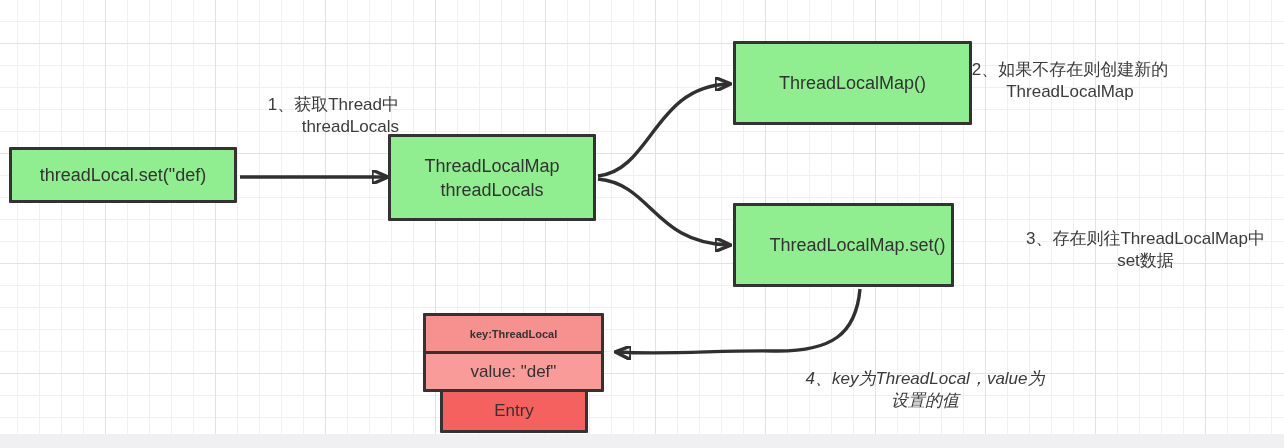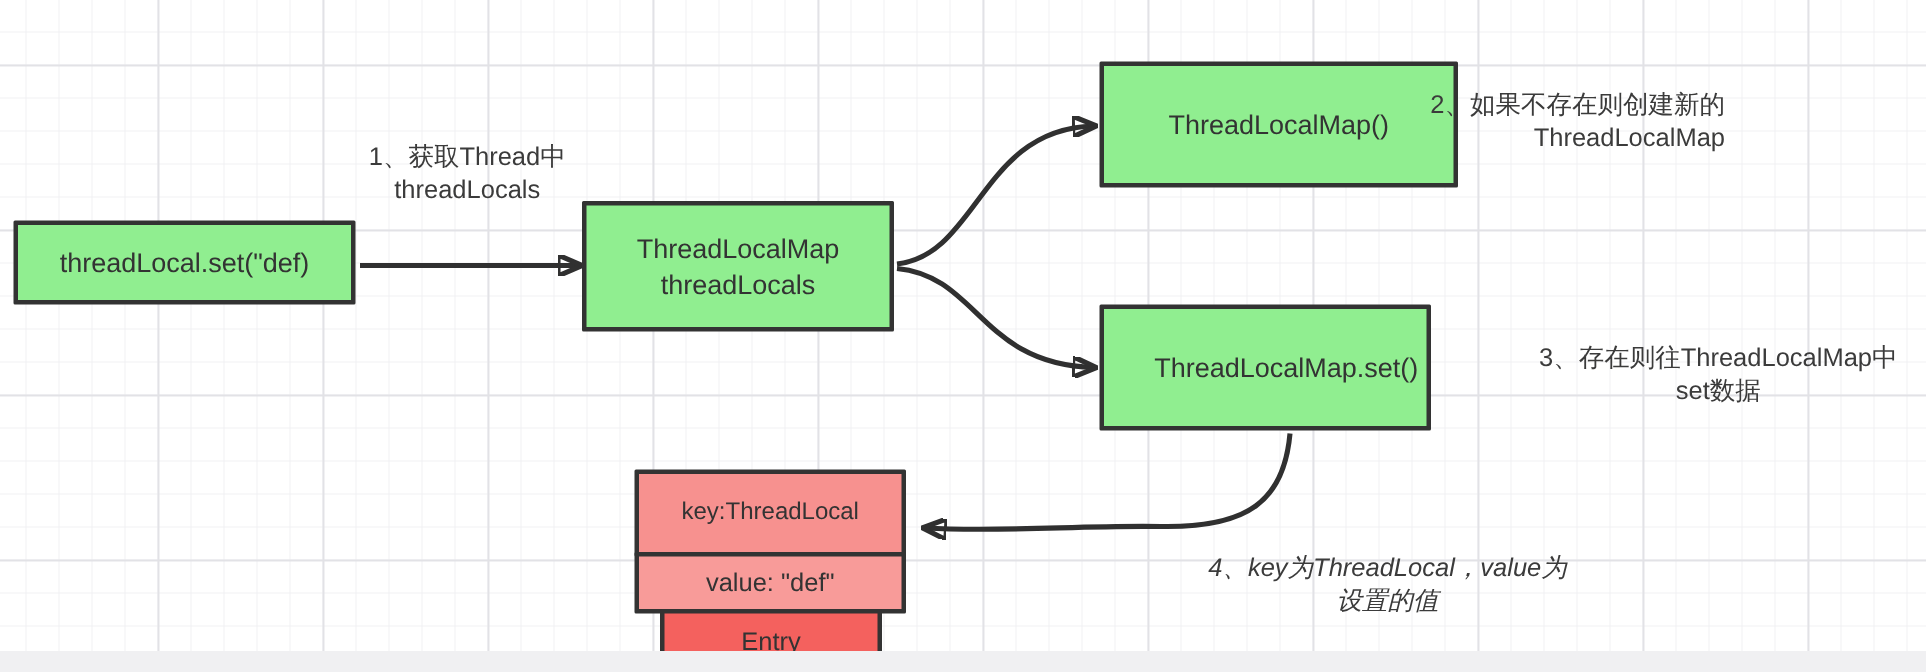--- a/index.html
+++ b/index.html
@@ -38,33 +38,33 @@
   .node.pink  { background: #f7918f; }
   .node.pink2 { background: #f89b99; }
   .node.red   { background: #f4615e; text-align: right; }
 
   #box-set-call      { left: 9px;   top: 147px; width: 228px; height: 56px; }
   #box-thread-locals { left: 388px; top: 134px; width: 208px; height: 87px; }
   #box-map-ctor      { left: 733px; top: 41px;  width: 239px; height: 84px; justify-content: center; }
   #box-map-set       { left: 733px; top: 203px; width: 221px; height: 84px; padding-left: 28px; }
 
   #entry-stack { position: absolute; left: 423px; top: 313px; width: 181px; }
-  #row-key   { position: relative; left: 0; top: 0; width: 181px; height: 58px; font-size: 16px; }
+  #row-key   { position: relative; left: 0; top: 0; width: 181px; height: 41px; font-size: 11px; font-weight: bold; }
   #row-value { position: relative; left: 0; top: -3px; width: 181px; height: 41px; font-size: 17px; }
   #box-entry { position: relative; left: 17px; top: -6px; width: 148px; height: 44px; font-size: 17px; }
 
   .annotation {
     position: absolute;
     text-align: center;
     color: #3b3b3b;
     font-size: 17px;
     line-height: 22px;
   }
-  #ann-step1 { left: 224px; top: 94px;  width: 175px; }
-  #ann-step2 { left: 910px; top: 59px;  width: 240px; text-align: right; }
+  #ann-step1 { left: 224px; top: 94px;  width: 175px; text-align: right; }
+  #ann-step2 { left: 950px; top: 59px;  width: 240px; }
   #ann-step3 { left: 955px; top: 228px; width: 325px; margin-left: 28px; }
   #ann-step4 { left: 775px; top: 368px; width: 300px; font-style: italic; }
 
   #arrow-layer {
     position: absolute;
     left: 0; top: 0;
     width: 1284px; height: 448px;
     pointer-events: none;
   }
   #arrow-layer path { fill: none; stroke: #303030; stroke-width: 3.4px; }

